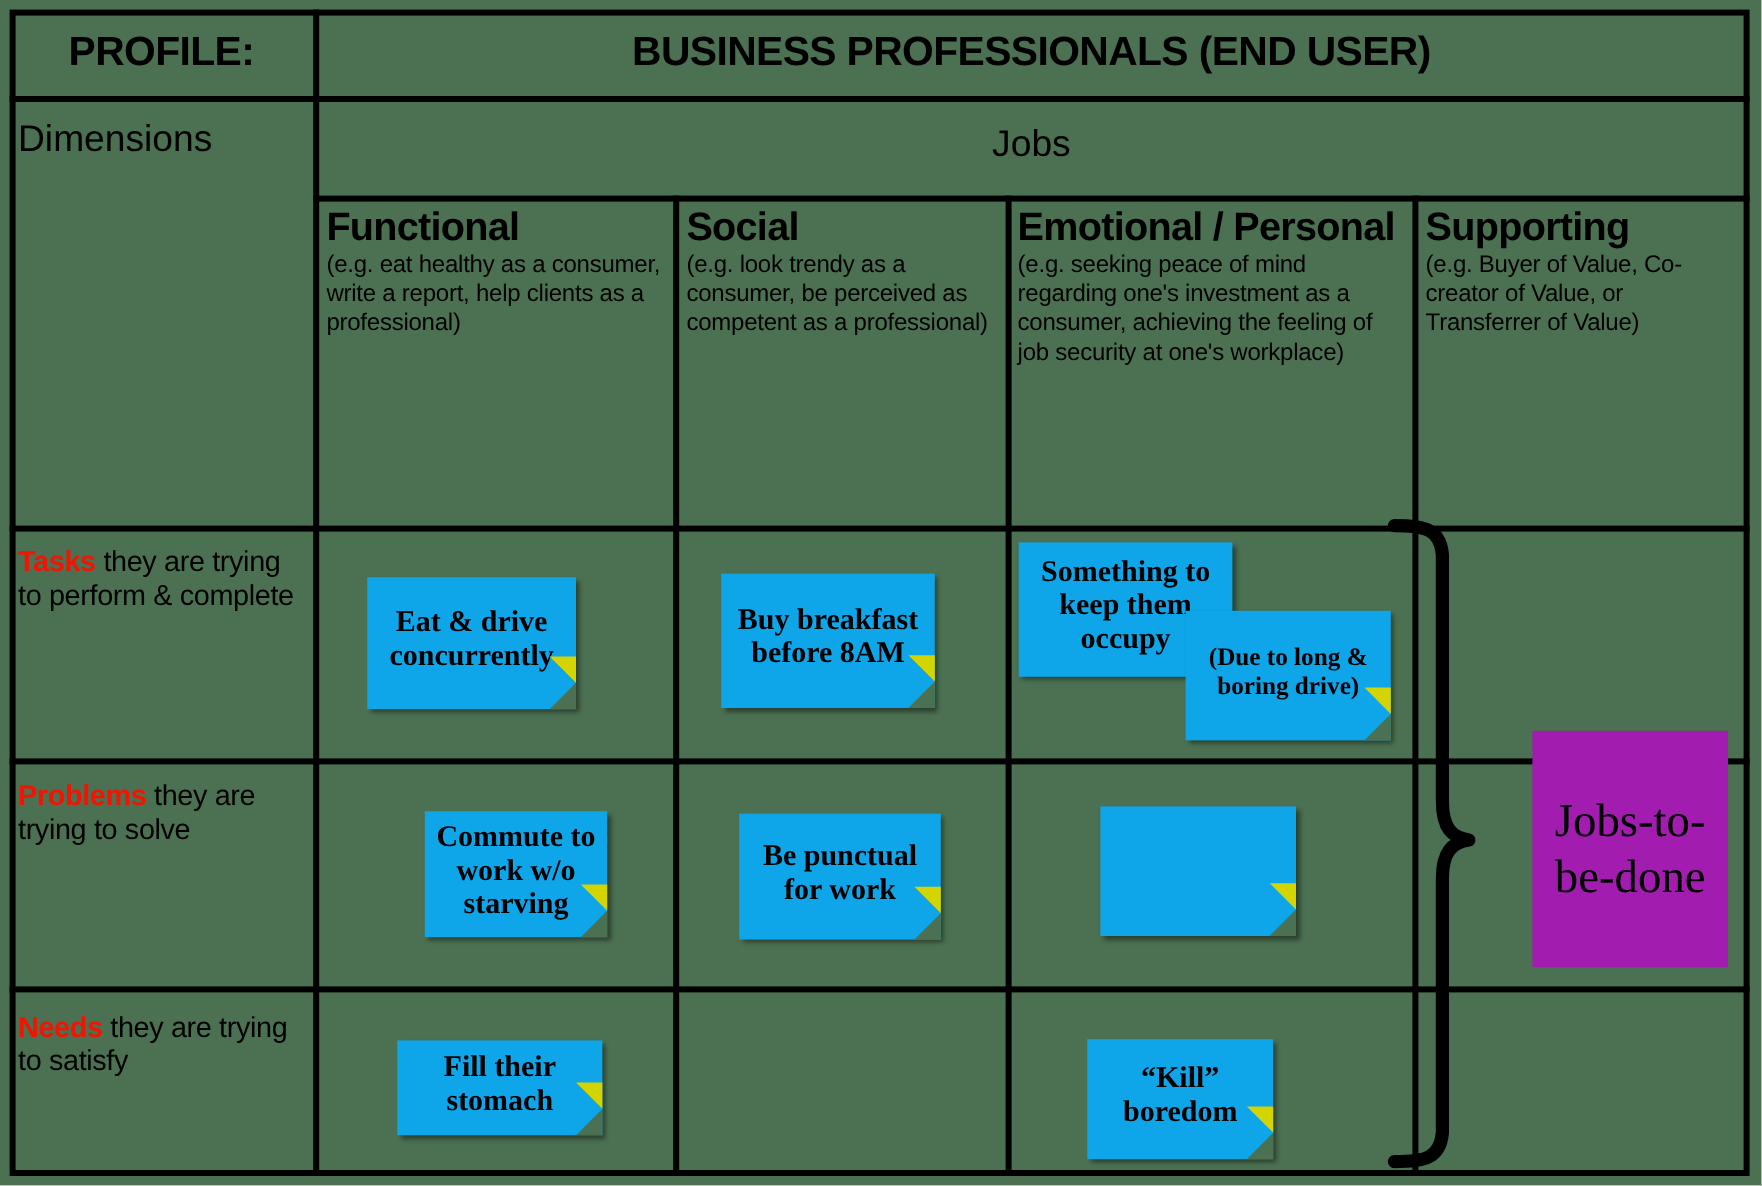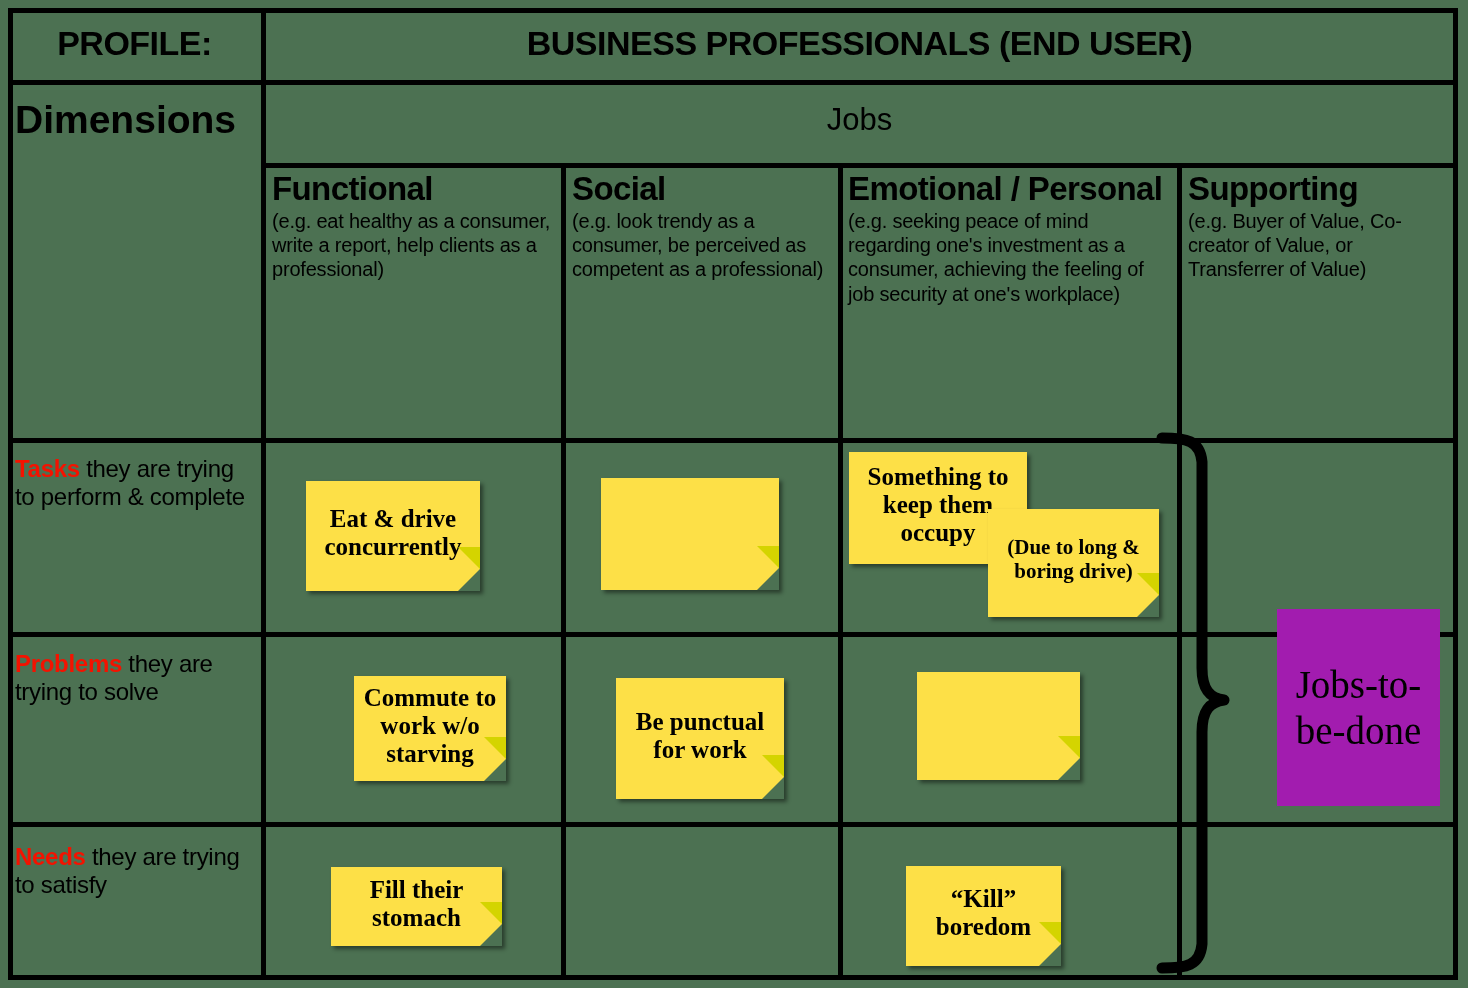--- a/index.html
+++ b/index.html
@@ -33,21 +33,21 @@
   .profile-label {
     font-size: 34px; font-weight: bold;
     text-align: center; line-height: 1.1;
     letter-spacing: -0.5px;
   }
   .profile-value {
     font-size: 34px; font-weight: bold;
     text-align: center; line-height: 1.1;
     letter-spacing: -0.5px;
   }
-  .dims-label { font-size: 39px; line-height: 1.1; font-weight: bold; }
+  .dims-label { font-size: 31px; line-height: 1.1; }
   .jobs-label { font-size: 31px; text-align: center; line-height: 1.1; }
 
   .col-head { line-height: 1.05; }
   .col-head .ch-title {
     display: block;
     font-size: 33px; font-weight: bold;
     letter-spacing: -0.6px;
     margin-bottom: 2px;
   }
   .col-head .ch-desc {
@@ -58,21 +58,21 @@
 
   .row-head {
     font-size: 24px; line-height: 1.18;
     letter-spacing: -0.3px;
   }
   .row-head .rh-key { color: #f41200; font-weight: bold; }
 
   
   .note {
     position: absolute;
-    background: #fde047;
+    background: #0ea5e9;
     color: #000;
     font-family: "Liberation Serif", serif;
     font-weight: bold;
     text-align: center;
     display: flex;
     align-items: center;
     justify-content: center;
     box-sizing: border-box;
     padding: 4px 6px 10px 6px;
     line-height: 1.12;
@@ -168,20 +168,21 @@
     <span class="rh-key">Needs</span><span> they are trying to satisfy</span>
   </div>
 
   <div class="note" style="left:306px; top:481px; width:174px; height:110px; font-size:25px;">
     <span>Eat &amp; drive concurrently</span>
     <span class="fold2"></span>
     <span class="fold"></span>
   </div>
 
   <div class="note" style="left:601px; top:478px; width:178px; height:112px; font-size:25px;">
+    <span>Buy breakfast before 8AM</span>
     <span class="fold2"></span>
     <span class="fold"></span>
   </div>
 
   <div class="note" style="left:849px; top:452px; width:178px; height:112px; font-size:25px;">
     <span>Something to keep them occupy</span>
     <span class="fold2"></span>
     <span class="fold"></span>
   </div>
 
@@ -190,21 +191,21 @@
     <span class="fold2"></span>
     <span class="fold"></span>
   </div>
 
   <div class="note" style="left:354px; top:676px; width:152px; height:105px; font-size:25px;">
     <span>Commute to work w/o starving</span>
     <span class="fold2"></span>
     <span class="fold"></span>
   </div>
 
-  <div class="note" style="left:616px; top:678px; width:168px; height:121px; font-size:25px;">
+  <div class="note" style="left:616px; top:678px; width:168px; height:105px; font-size:25px;">
     <span>Be punctual for work</span>
     <span class="fold2"></span>
     <span class="fold"></span>
   </div>
 
   <div class="note" style="left:917px; top:672px; width:163px; height:108px; font-size:25px;">
     <span class="fold2"></span>
     <span class="fold"></span>
   </div>
 

